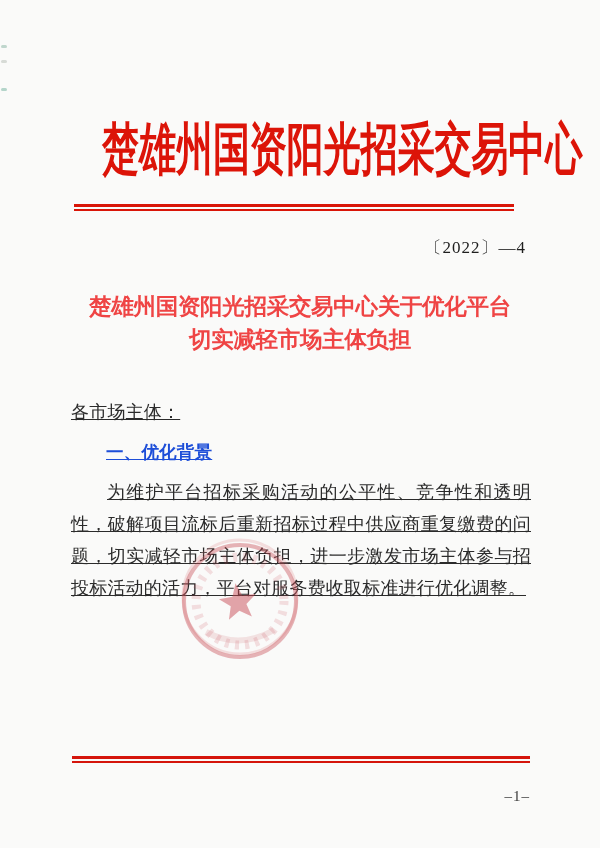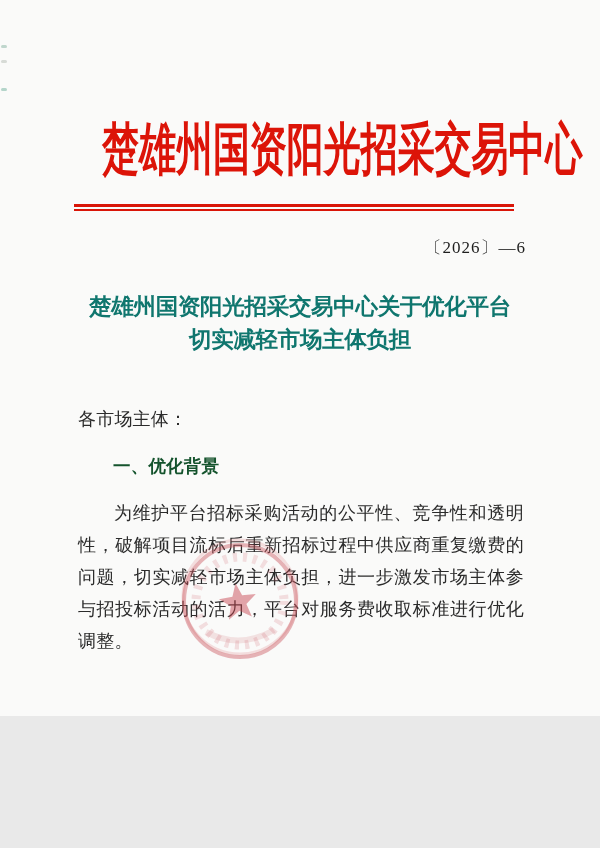--- a/index.html
+++ b/index.html
@@ -3,21 +3,21 @@
 <meta charset="utf-8">
 <style>
   html,body{margin:0;padding:0;}
   body{
     width:600px;height:848px;
     background:#e9e9e9;
     font-family:"Liberation Serif","DejaVu Serif",serif;
   }
   .page{
     position:relative;
-    width:600px;height:716px;
+    width:600px;height:848px;
     background:#fafaf9;
     overflow:hidden;
   }
   
   .edge-mark{
     position:absolute;left:1px;height:3px;width:6px;
     border-radius:2px;
   }
   .edge-mark.m1{top:45px;background:rgba(120,170,150,.45);}
   .edge-mark.m2{top:60px;background:rgba(150,160,150,.35);}
@@ -47,43 +47,43 @@
   .rule-bottom .r2{height:2px;background:#d5150c;}
 
   .doc-number{
     position:absolute;top:236px;right:74px;
     font-size:17px;color:#1e1e1e;
     letter-spacing:1px;
   }
   .doc-title{
     position:absolute;top:290px;left:40px;right:40px;
     text-align:center;
-    color:#0f766e;
+    color:#ef4444;
     font-weight:bold;
     font-size:22.5px;
     line-height:33px;
     letter-spacing:-0.3px;
   }
   .body-text{
     position:absolute;top:388px;left:63px;right:61px;
     font-size:18px;
     line-height:32px;
     color:#2b2b2b;
     letter-spacing:0.2px;
     text-align:justify;
   }
-  .body-text p{margin:15px;}
+  .body-text p{margin:8px;text-decoration:underline;}
   .indent{text-indent:2em;}
   .section-heading{
     margin:0;
     text-indent:2em;
     font-family:"Liberation Sans","DejaVu Sans",sans-serif;
     font-weight:bold;
     font-size:17.5px;
-    color:#14532d;
+    color:#1d4ed8;
     line-height:32px;
   }
   .page-number{
     position:absolute;top:788px;right:70px;
     font-size:15px;color:#3a3a3a;
     letter-spacing:1px;
   }
   .seal{
     position:absolute;left:176px;top:537px;
     width:128px;height:128px;
@@ -100,21 +100,21 @@
   <span class="edge-mark m3"></span>
 
   <div class="letterhead">楚雄州国资阳光招采交易中心</div>
 
   <div class="rule-double rule-top">
     <div class="r1"></div>
       <div class="gap"></div>
       <div class="r2"></div>
   </div>
 
-  <div class="doc-number">〔2026〕—6</div>
+  <div class="doc-number">〔2022〕—4</div>
 
   <div class="doc-title">
     <div>楚雄州国资阳光招采交易中心关于优化平台</div>
     <div>切实减轻市场主体负担</div>
   </div>
 
   <div class="body-text">
     <p>各市场主体：</p>
     <p class="section-heading">一、优化背景</p>
     <p class="indent">为维护平台招标采购活动的公平性、竞争性和透明性，破解项目流标后重新招标过程中供应商重复缴费的问题，切实减轻市场主体负担，进一步激发市场主体参与招投标活动的活力，平台对服务费收取标准进行优化调整。</p>

